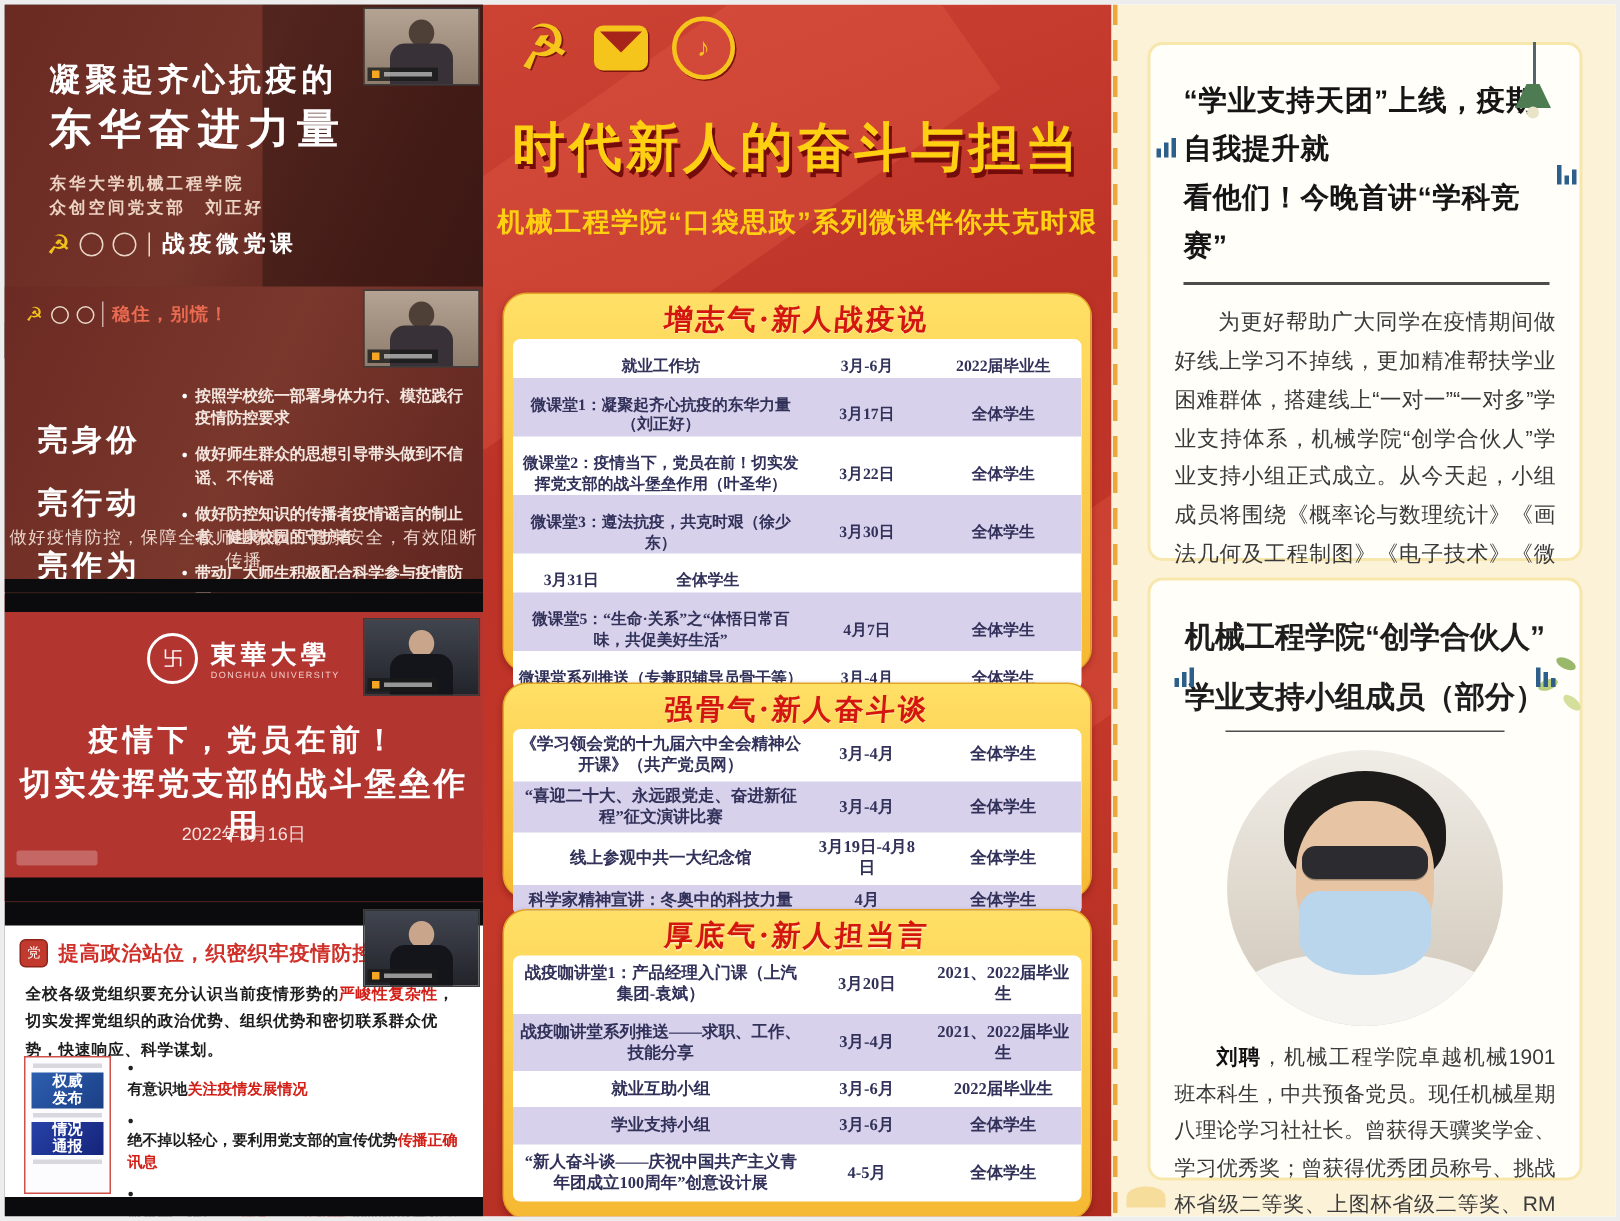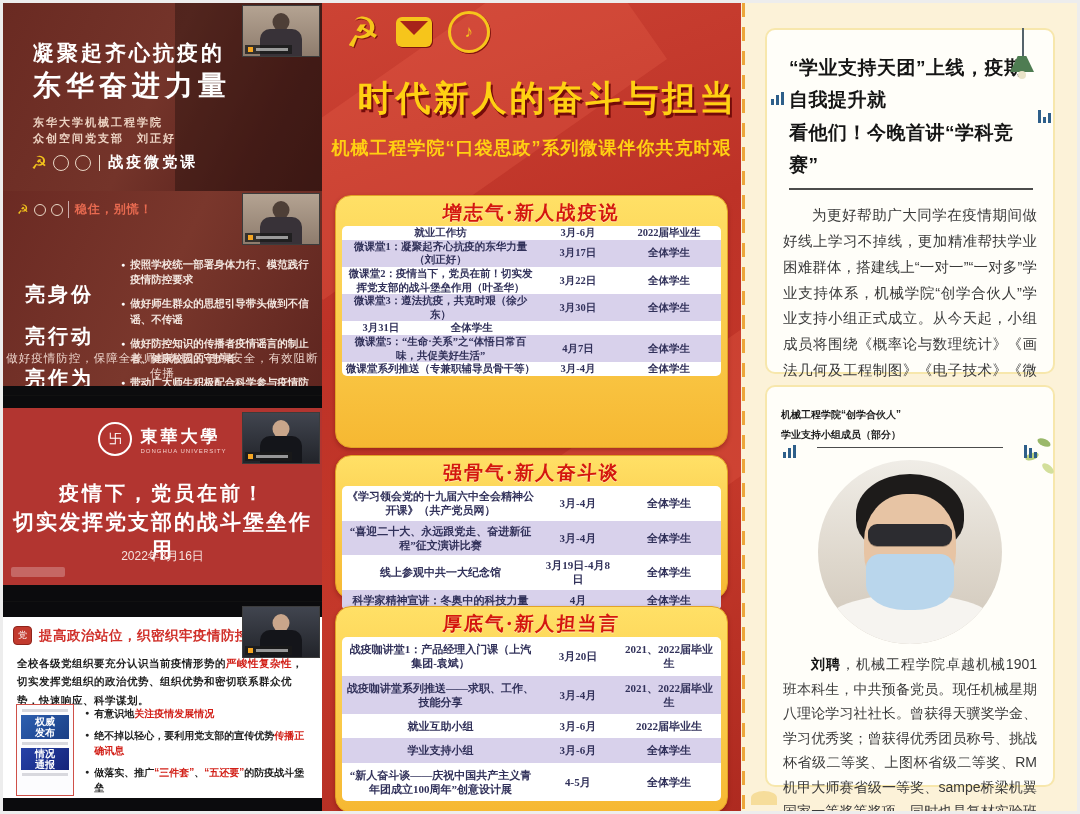--- a/index.html
+++ b/index.html
@@ -51,21 +51,21 @@
   .redseal{width:17px;height:17px;border-radius:4px;background:#c23a2e;border:1.5px solid #8f241b;display:flex;align-items:center;justify-content:center;color:#fff;font-size:9px;flex:none;}
   .s4title{color:#d0302a;font-weight:bold;font-size:13.5px;letter-spacing:.5px;}
   .s4para{position:absolute;left:14px;top:52px;width:292px;font-size:10.5px;font-weight:bold;color:#1d1d1d;line-height:1.75;letter-spacing:.5px;}
   .hl{color:#d21f17;}
   .minibox{position:absolute;left:13px;top:102px;width:58px;height:92px;border:1.5px solid #cf5048;background:#fcfcfe;padding:2px;box-sizing:border-box;}
   .miniline{height:3px;background:#d8d8de;margin:2px 3px;}
   .bluecard{background:linear-gradient(135deg,#2d5fb0,#1b3f86);margin:3px 2px;height:24px;display:flex;align-items:center;justify-content:center;}
   .bluecard.b2{background:linear-gradient(135deg,#2742a8,#15247a);height:22px;}
   .mini-label{width:26px;line-height:1.15;font-size:10px;font-weight:bold;color:#fff;text-align:center;}
   .s4bullets{position:absolute;left:82px;top:104px;width:228px;}
-  .s4bullets .li{display:flex;font-size:10px;font-weight:bold;color:#1d1d1d;line-height:1.5;margin-bottom:7px;}
+  .s4bullets .li{display:flex;font-size:10px;font-weight:bold;color:#1d1d1d;line-height:1.5;margin-bottom:7px;flex-direction:column;}
   .s4bullets .blt{color:#222;margin-top:2px;}
   
   .webcam{position:absolute;right:2px;top:2px;width:76px;height:50px;border:1px solid #3c3c3c;overflow:hidden;}
   .wc-warm{background:linear-gradient(180deg,#b4a392,#8e7c6d);}
   .wc-dark{background:linear-gradient(180deg,#41454f,#22242a);}
   .wc .head{position:absolute;top:7px;left:50%;transform:translateX(-50%);width:17px;height:18px;border-radius:50%;}
   .wc-warm .head{background:#4e3f37;} .wc-dark .head{background:#c9a68b;}
   .wc .torso{position:absolute;top:23px;left:50%;transform:translateX(-50%);width:42px;height:28px;border-radius:10px 10px 0 0;}
   .wc-warm .torso{background:#383238;} .wc-dark .torso{background:#14151a;}
   .wc .tag{position:absolute;left:2px;bottom:2px;height:9px;width:62%;background:rgba(25,25,25,.78);display:flex;align-items:center;}
@@ -77,35 +77,35 @@
   .mcol .streak{position:absolute;background:rgba(255,120,95,.18);transform:rotate(-35deg);}
   .st1{width:420px;height:150px;left:-80px;top:40px;}
   .st2{width:460px;height:120px;left:60px;top:430px;}
   .miconrow{position:absolute;left:22px;top:8px;display:flex;align-items:center;gap:16px;}
   .m-hs{color:#f6c51b;font-size:40px;line-height:1;transform:rotate(-8deg);text-shadow:1px 1px 0 #7e150e;}
   .env{width:36px;height:30px;border-radius:6px;background:#f6c51b;position:relative;box-shadow:1px 1px 0 #7e150e;}
   .env::before{content:"";position:absolute;left:4px;top:4px;border-left:14px solid transparent;border-right:14px solid transparent;border-top:14px solid #a7241a;}
   .mbadge{width:36px;height:36px;border:3px solid #f6c51b;border-radius:50%;display:flex;align-items:center;justify-content:center;color:#f6c51b;font-size:17px;box-shadow:1px 1px 0 #7e150e;}
   .mtitle{position:absolute;top:72px;width:100%;text-align:center;color:#ffd012;
           font-family:"DejaVu Serif","Liberation Serif",serif;font-weight:bold;font-size:35px;letter-spacing:3px;
-          text-shadow:2px 3px 0 rgba(112,10,8,.95);margin-left:16px;}
+          text-shadow:2px 3px 0 rgba(112,10,8,.95);}
   .msub{position:absolute;top:133px;width:100%;text-align:center;color:#ffd012;font-weight:bold;font-size:18px;letter-spacing:1px;}
   .msec{position:absolute;left:13px;width:393px;border-radius:16px;background:linear-gradient(180deg,#ffe066,#f6b832);
         border:1px solid #e2a226;padding:3px 6px 7px;box-sizing:border-box;box-shadow:0 2px 4px rgba(80,10,5,.35);}
   .sec-0{top:192px;height:253px;} .sec-1{top:452px;height:144px;} .sec-2{top:603px;height:207px;}
   .banner{height:27px;display:flex;align-items:center;justify-content:center;}
   .banner span{color:#d4170e;font-family:"DejaVu Serif","Liberation Serif",serif;font-weight:bold;font-size:19px;
                letter-spacing:2px;transform:skewX(-4deg);text-shadow:0 1px 0 rgba(255,255,255,.45);}
   .ttable{background:#fff;border-radius:5px;overflow:hidden;}
   .trow{display:flex;align-items:center;}
   .trow:nth-child(even){background:#d8d1eb;}
   .tcell{box-sizing:border-box;padding:3px 4px;text-align:center;color:#31315a;
          font-family:"Liberation Serif",serif;font-size:11px;line-height:1.3;font-weight:bold;}
   .c0{width:52%;} .c1{width:20.5%;} .c2{width:27.5%;}
-  .sec-0 .tcell{font-size:10.5px;padding:0 3px;}
+  .sec-0 .tcell{font-size:10.5px;padding:0 3px;margin-top:12px;}
   .sec-2 .tcell{padding:5px 4px;}
   
   .rcol{position:absolute;left:738px;top:0;width:336px;height:808px;background:#fcf2d8;}
   .rcol::before{content:"";position:absolute;left:1px;top:0;bottom:0;width:3px;
         background:repeating-linear-gradient(180deg,#eda63a 0 14px,rgba(0,0,0,0) 14px 24px);}
   .card{position:absolute;left:24px;width:290px;background:#fffef9;border:2px solid #f7e7ac;border-radius:10px;
         box-sizing:border-box;padding:14px 14px;}
   .card1{top:25px;height:346px;}
   .card2{top:382px;height:402px;}
   .lamp{position:absolute;right:16px;top:-2px;width:30px;height:56px;}
@@ -113,21 +113,21 @@
   .lamp .shade{position:absolute;left:3px;top:28px;width:24px;height:16px;background:#4e7c52;
                clip-path:polygon(32% 0,68% 0,100% 100%,0 100%);}
   .lamp .bulb{position:absolute;left:50%;top:43px;transform:translateX(-50%);width:8px;height:8px;border-radius:50%;background:#e9e3c8;}
   .bars{display:inline-flex;align-items:flex-end;gap:2px;}
   .bars i{display:block;width:3px;background:#2e5f8a;}
   .bars .b1{height:6px;} .bars .b2{height:10px;} .bars .b3{height:13px;}
   .bars-abs{position:absolute;}
   .r-title{margin:8px 6px 0 8px;font-size:19px;font-weight:bold;color:#151515;line-height:1.7;letter-spacing:.5px;
            border-bottom:2px solid #4c4c4c;padding-bottom:7px;}
   .r-para{margin:13px 2px 0;font-size:14.5px;color:#3a3a3a;line-height:1.78;text-align:justify;text-indent:2em;}
-  .c2head{margin-top:4px;text-align:left;font-size:10px;font-weight:bold;color:#1d1d1d;line-height:2.0;}
+  .c2head{margin-top:4px;text-align:center;font-size:20px;font-weight:bold;color:#1d1d1d;line-height:2.0;}
   .c2underline{width:72%;margin:2px auto 0;border-bottom:1.5px solid #4c4c4c;}
   .leaves{position:absolute;right:-6px;top:52px;width:40px;height:46px;}
   .leaf{position:absolute;width:14px;height:7px;border-radius:50%;background:#b9cf7e;}
   .lf1{top:0;left:18px;transform:rotate(25deg);background:#9ab86a;}
   .lf2{top:14px;left:6px;transform:rotate(-20deg);}
   .lf3{top:26px;left:22px;transform:rotate(40deg);background:#d3df9b;}
   .photo{position:relative;width:184px;height:184px;margin:12px auto 8px;border-radius:50%;overflow:hidden;
          background:linear-gradient(180deg,#f0ede7 0%,#ded7cc 55%,#cfc6b9 100%);}
   .photo .hair{position:absolute;top:14px;left:50%;transform:translateX(-50%);width:108px;height:80px;background:#1d1b1a;border-radius:50% 50% 42% 42%;}
   .photo .face{position:absolute;top:34px;left:50%;transform:translateX(-50%);width:92px;height:102px;background:#e7c4a4;border-radius:46% 46% 42% 42%;}

